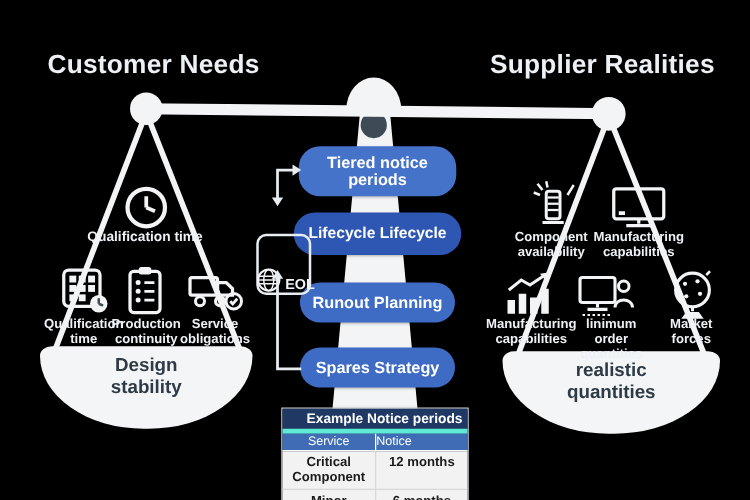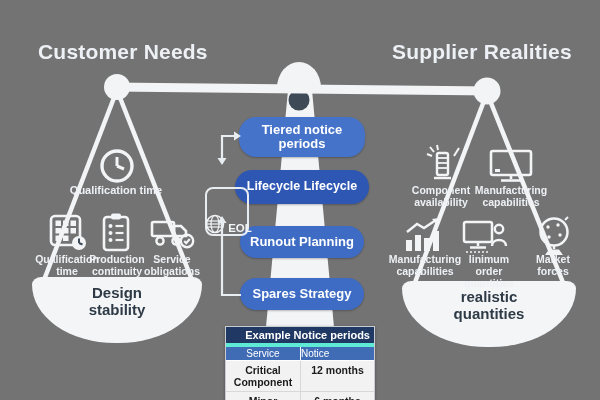--- a/index.html
+++ b/index.html
@@ -1,18 +1,18 @@
 <!DOCTYPE html>
 <html><head>
 <meta charset="utf-8">
 <style>
   html,body{margin:0;padding:0;}
   .canvas{
     position:relative;width:600px;height:400px;overflow:hidden;
-    background:#737373;
+    background:#000000;
     font-family:"Liberation Sans", sans-serif;
   }
   .abs{position:absolute;}
   .title{
     color:#EDF1F5;font-weight:bold;font-size:21px;letter-spacing:.2px;
   }
   .scale-svg{left:0;top:0;width:600px;height:400px;z-index:1;}
   .conn-svg{left:0;top:0;width:600px;height:400px;z-index:4;pointer-events:none;}
   
   .pan{

